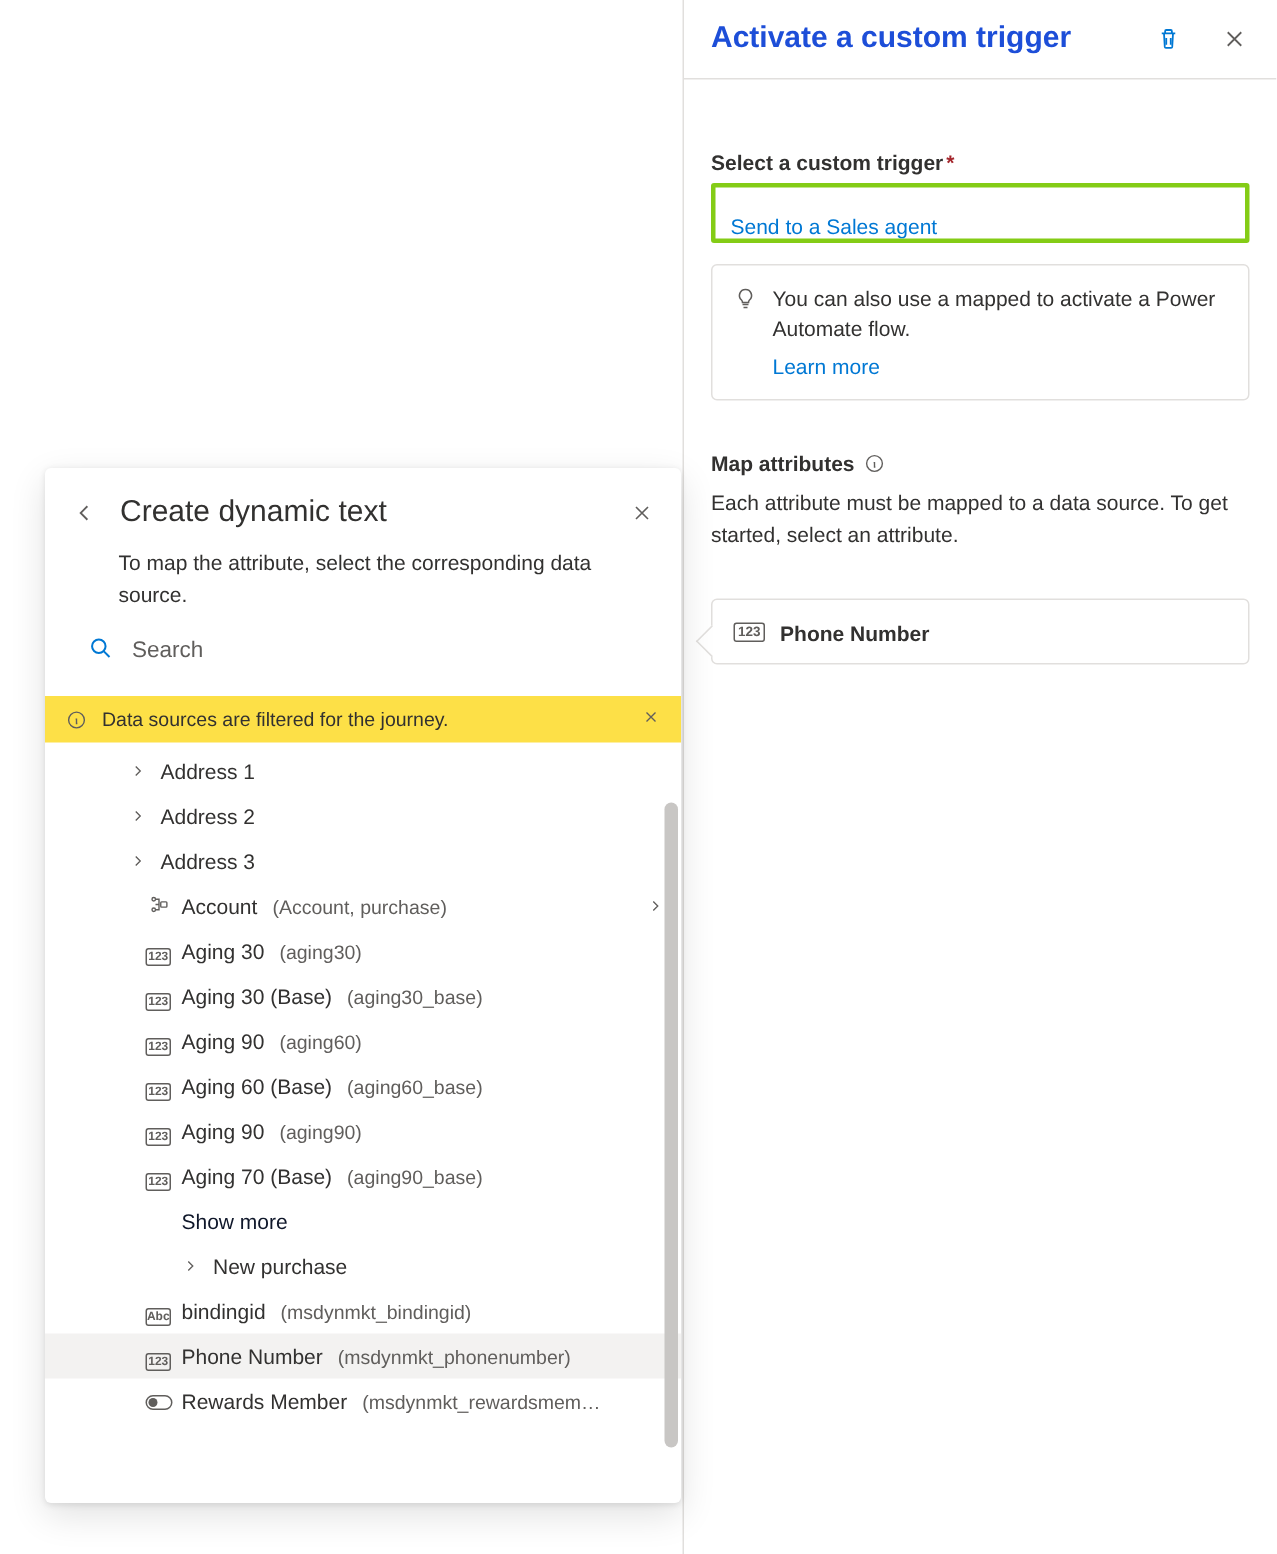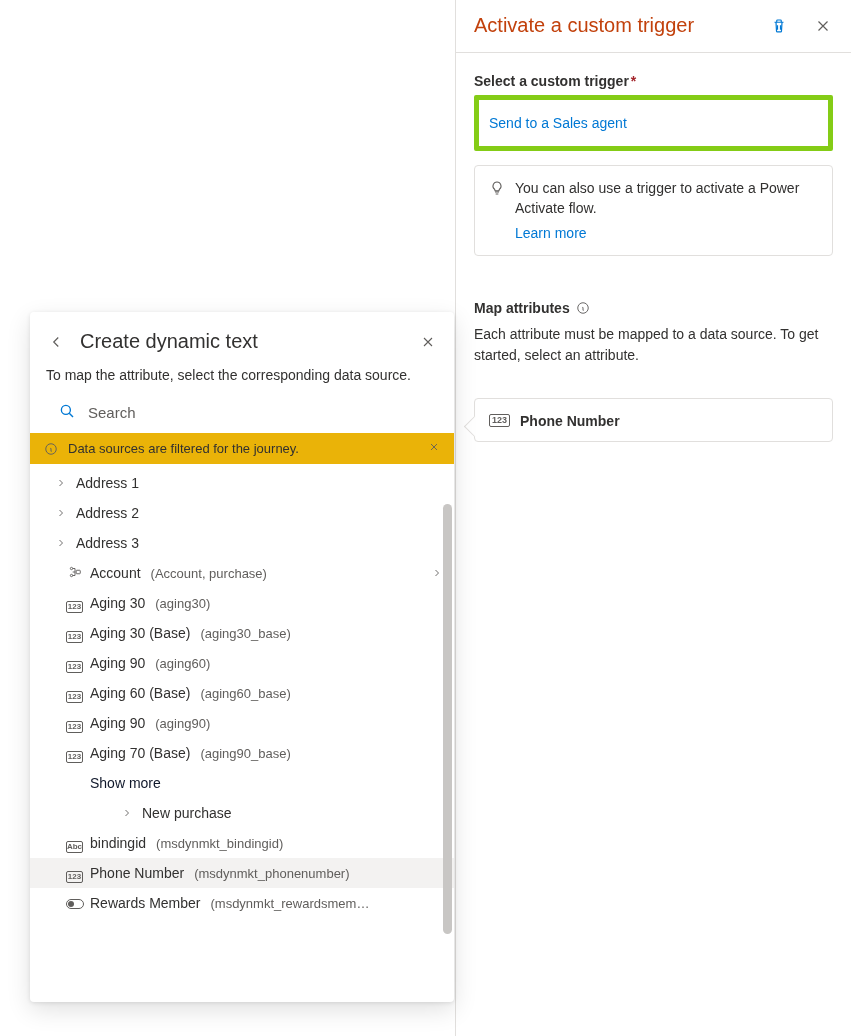--- a/index.html
+++ b/index.html
@@ -22,22 +22,22 @@
   }
   .rp-header {
     display: flex;
     align-items: flex-start;
     padding: 12px 18px 14px 18px;
     border-bottom: 1px solid #e1dfdd;
   }
   .rp-title {
     flex: 1;
     font-size: 20px;
-    font-weight: 400;
-    color: #c2410c;
+    font-weight: 700;
+    color: #1d4ed8;
     line-height: 1.3;
   }
   .rp-header-actions {
     display: flex;
     align-items: center;
     gap: 24px;
     padding-top: 4px;
   }
   .icon-btn {
     display: inline-flex;
@@ -48,50 +48,51 @@
     color: #605e5c;
   }
   .icon-btn.delete { color: #0078d4; }
   .icon-btn svg { width: 18px; height: 18px; }
 
   .rp-body { padding: 20px 18px; }
   .field-label {
     font-size: 14px;
     font-weight: 600;
     margin-bottom: 6px;
+    margin-top: 27px;
   }
   .req { color: #a4262c; margin-left: 2px; }
   .select-box {
     width: 100%;
-    border: 5px solid #84cc16;
+    border: 3px solid #84cc16;
     border-radius: 2px;
-    height: 56px;
-    display: flex;
-    align-items: center;
+    height: 40px;
+    display: flex;
+    align-items: flex-end;
     padding: 0 10px;
     color: #0078d4;
     font-size: 14px;
     cursor: pointer;
   }
   .tip-box {
     margin-top: 14px;
     border: 1px solid #e1dfdd;
     border-radius: 4px;
     padding: 12px 14px;
     display: flex;
     gap: 10px;
     font-size: 14px;
     color: #323130;
     line-height: 1.45;
   }
   .tip-icon { flex: 0 0 16px; color: #605e5c; margin-top: 2px; }
   .tip-link { color: #0078d4; cursor: pointer; display: inline-block; margin-top: 4px; }
 
   .section-heading {
-    margin-top: 44px;
+    margin-top: 34px;
     font-size: 14px;
     font-weight: 600;
     display: flex;
     align-items: center;
     gap: 6px;
   }
   .info-icon { width: 14px; height: 14px; color: #605e5c; }
   .section-desc {
     margin-top: 8px;
     font-size: 14px;
@@ -165,46 +166,48 @@
     flex: 1;
     font-size: 20px;
     font-weight: 500;
     color: #323130;
   }
   .popup-desc {
     padding: 4px 16px 10px 16px;
     font-size: 14px;
     line-height: 1.5;
     color: #323130;
+    margin-left: 33px;
   }
   .search-row {
     display: flex;
     align-items: center;
     padding: 6px 16px 10px 28px;
     gap: 10px;
     color: #0078d4;
   }
   .search-row input {
     flex: 1;
     border: none;
     outline: none;
     font-size: 15px;
     color: #323130;
   }
   .search-row input::placeholder { color: #605e5c; }
   .search-row .search-icon svg { width: 18px; height: 18px; }
 
   .filter-banner {
-    background: #eab308;
+    background: #fde047;
     display: flex;
     align-items: center;
     padding: 8px 14px;
     gap: 10px;
     font-size: 13px;
     color: #323130;
+    margin-top: 10px;
   }
   .filter-banner .info { width: 14px; height: 14px; color: #605e5c; }
   .filter-banner .dismiss { margin-left: auto; color: #605e5c; cursor: pointer; }
 
   .tree {
     flex: 1;
     overflow-y: auto;
     padding: 4px 0 8px 0;
     position: relative;
   }
@@ -219,21 +222,21 @@
     display: flex;
     align-items: center;
     height: 30px;
     padding: 0 14px 0 54px;
     gap: 8px;
     font-size: 14px;
     cursor: pointer;
     white-space: nowrap;
     overflow: hidden;
   }
-  .tree-row.indent2 { padding-left: 36px; }
+  .tree-row.indent2 { padding-left: 67px; }
   .tree-row.highlight { background: #f3f2f1; }
   .tree-row .caret {
     width: 14px;
     margin-left: -12px;
     color: #605e5c;
     display: inline-flex; justify-content: center;
   }
   .tree-row .caret.right-side {
     margin-left: auto;
     margin-right: -4px;
@@ -310,21 +313,21 @@
       <span>Send to a Sales agent</span>
     </div>
 
     <div class="tip-box">
       <span class="tip-icon">
         <svg viewBox="0 0 24 24" width="16" height="16" fill="none" stroke="currentColor" stroke-width="1.6">
             <path d="M9 18h6M10 21h4M12 3a6 6 0 0 0-4 10.5c.8.8 1 1.5 1 2.5h6c0-1 .2-1.7 1-2.5A6 6 0 0 0 12 3z"></path>
           </svg>
       </span>
       <div>
-        <span>You can also use a trigger to activate a Power Activate flow.</span><br>
+        <span>You can also use a mapped to activate a Power Automate flow.</span><br>
         <span class="tip-link">Learn more</span>
       </div>
     </div>
 
     <div class="section-heading">
       <span>Map attributes</span>
       <span class="info-icon">
         <svg viewBox="0 0 24 24" width="14" height="14" fill="none" stroke="currentColor" stroke-width="1.6">
             <circle cx="12" cy="12" r="9"></circle>
             <path d="M12 8h.01M11 11h1v5h1"></path>

